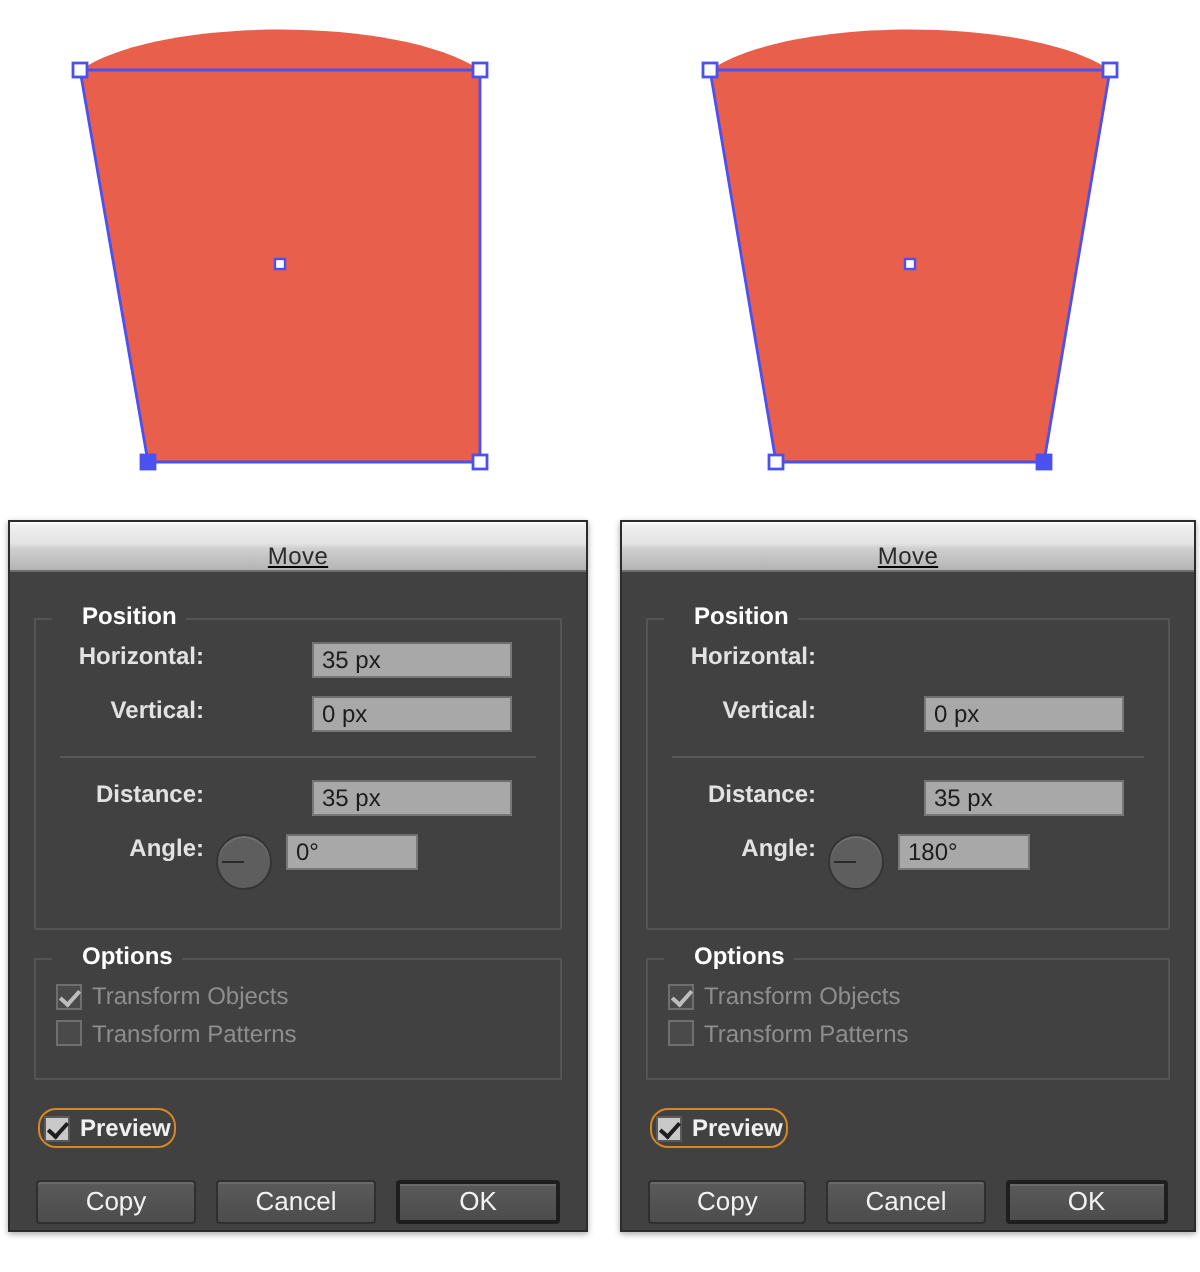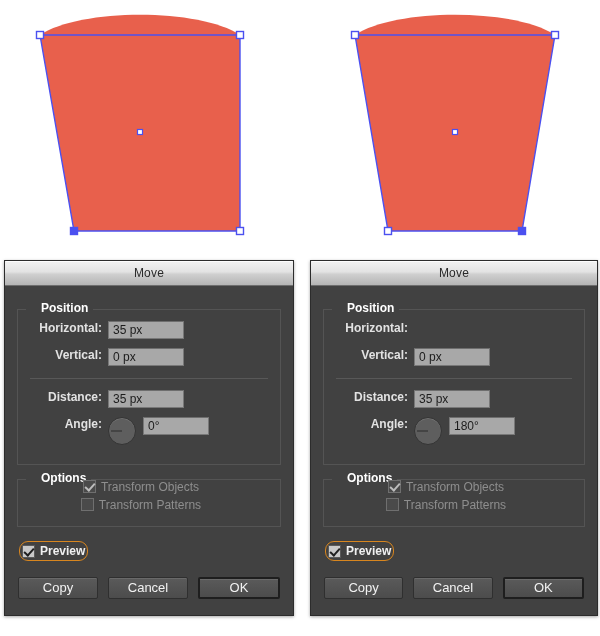--- a/index.html
+++ b/index.html
@@ -42,23 +42,24 @@
     box-sizing: border-box;
   }
   .dialog.left  { left: 4px;   top: 260px; width: 290px; height: 356px; }
   .dialog.right { left: 310px; top: 260px; width: 288px; height: 356px; }
 
   .titlebar {
     height: 24px;
     background: linear-gradient(to bottom, #f2f2f2 0%, #e3e3e3 45%, #cfcfcf 55%, #b4b4b4 100%);
     border-bottom: 1px solid #6d6d6d;
     display: flex;
-    align-items: center;
+    align-items: flex-end;
     justify-content: center;
     position: relative;
+    text-decoration: underline;
   }
   .titlebar .title {
     font-size: 12px;
     color: #2a2a2a;
     letter-spacing: 0.2px;
   }
   .titlebar::before {
     content: "";
     position: absolute;
     left: 1px; right: 1px; top: 0; height: 1px;
@@ -96,21 +97,21 @@
     left: 20px;
     padding: 0 5px 0 3px;
     background: #414141;
     font-size: 12px;
     color: #ffffff;
     font-weight: bold;
     white-space: nowrap;
   }
 
   .group.position { margin-top: 9px; padding-top: 12px; padding-bottom: 12px; }
-  .group.options  { padding-bottom: 11px; text-align: center; }
+  .group.options  { padding-top: 12px; padding-bottom: 11px; }
 
   
   .row {
     display: flex;
     margin-bottom: 7px;
     height: 20px;
   }
   .row:last-child { margin-bottom: 7px; }
   .row .label {
     width: 74px;
@@ -126,21 +127,21 @@
     border: 1px solid #787878;
     border-top-color: #6e6e6e;
     color: #1c1c1c;
     font-size: 12px;
     height: 18px;
     line-height: 18px;
     padding: 0 4px;
     box-sizing: border-box;
     font-family: "Liberation Sans", sans-serif;
   }
-  .field.wide { width: 76px; }
+  .field.wide { width: 100px; margin-left: 48px; }
   .field.angle { width: 66px; }
 
   .divider {
     height: 1px;
     background: #585858;
     margin: 10px 2px 11px 2px;
   }
 
   
   .dial {

